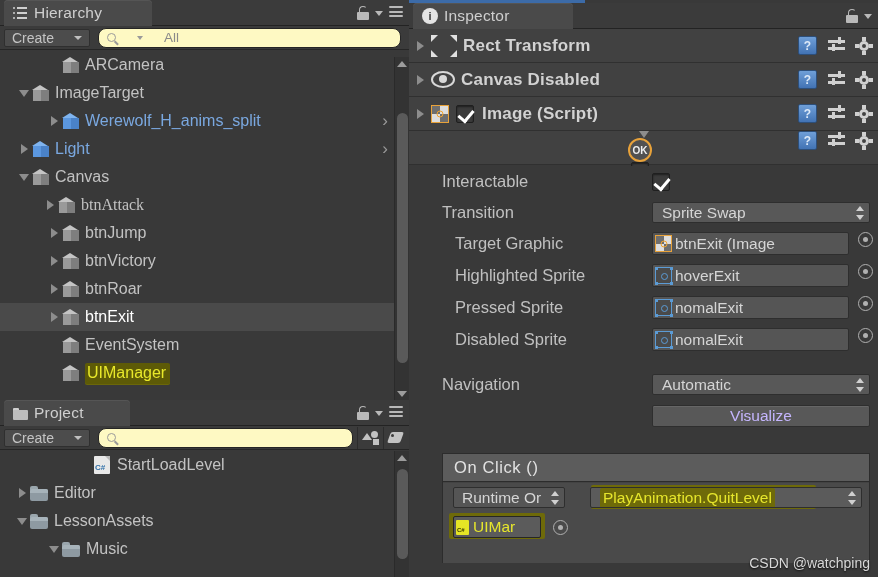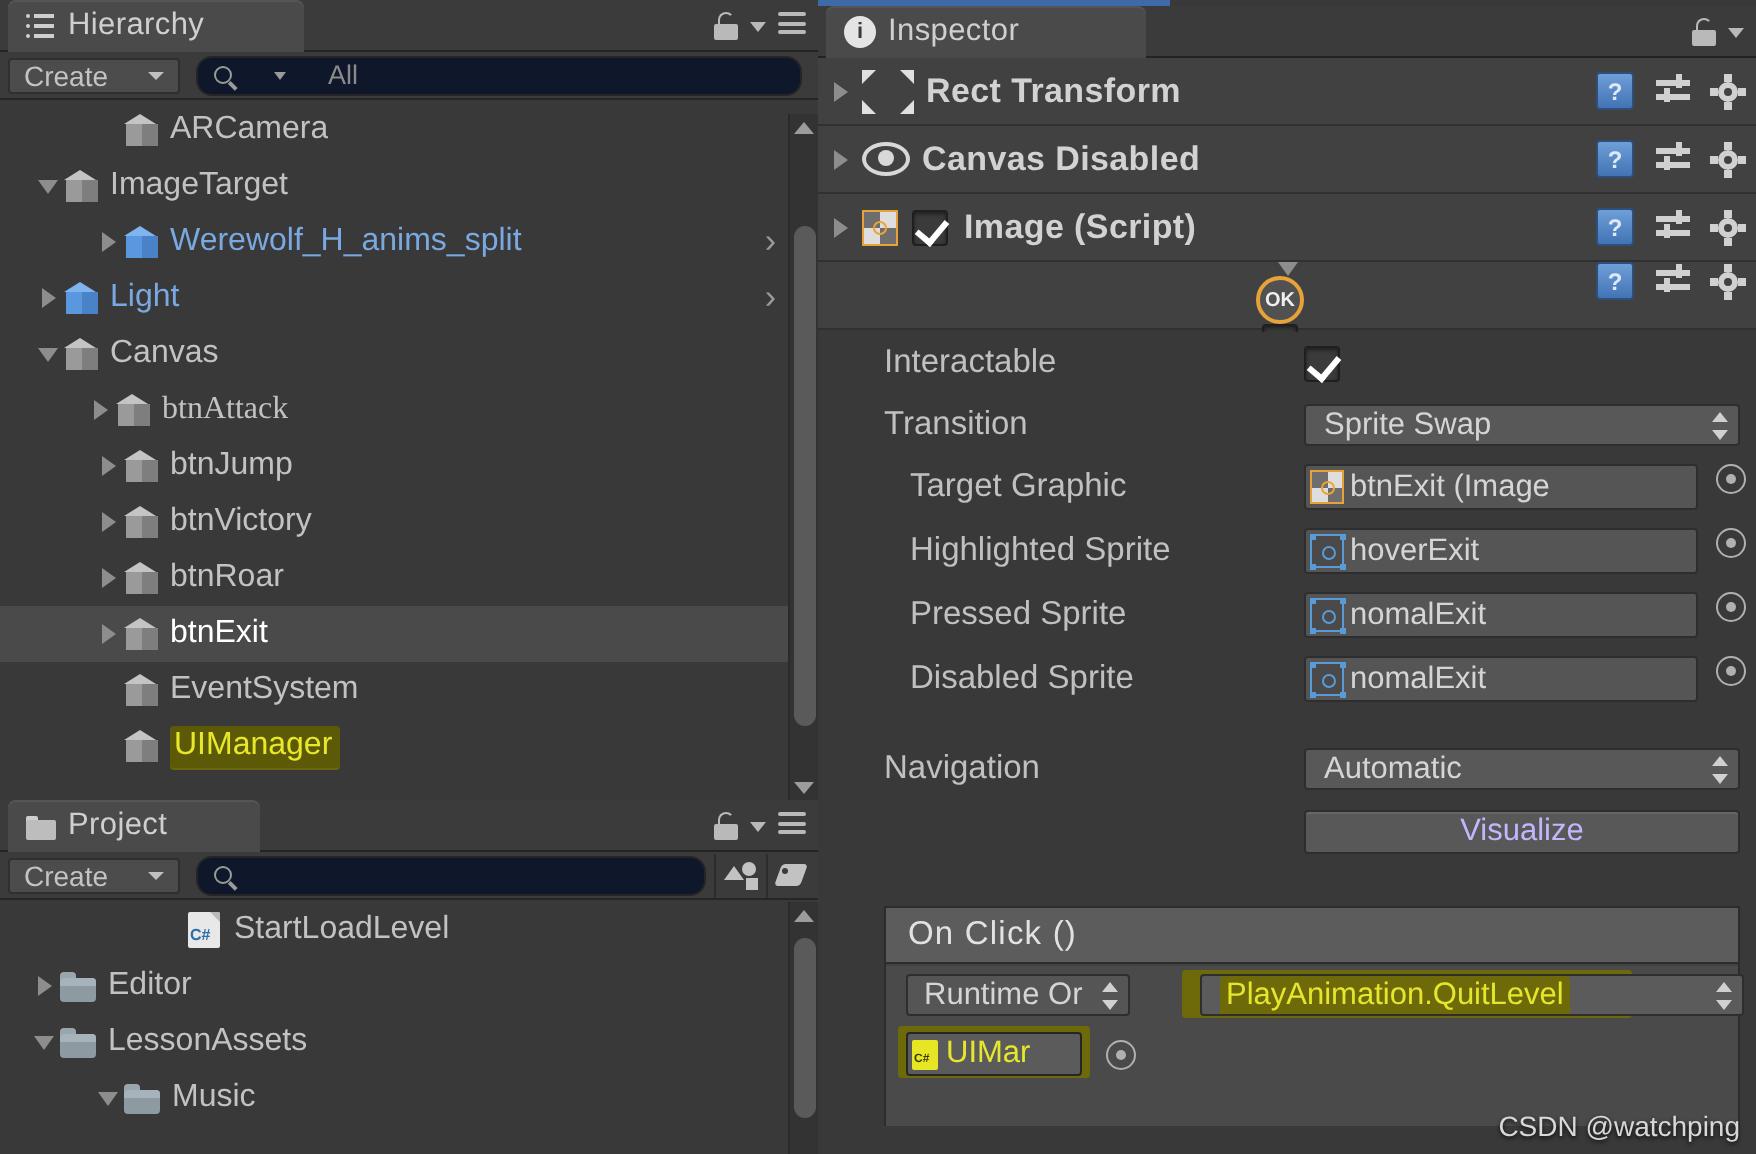--- a/index.html
+++ b/index.html
@@ -59,21 +59,21 @@
     display:flex; align-items:center; padding:0 4px;
   }
   .create-btn{
     height:18px; display:flex; align-items:center; gap:20px;
     padding:0 7px; color:#c4c4c4; font-size:14px;
     background:#4c4c4c; border:1px solid #2f2f2f; border-radius:2px;
   }
   .mini-caret{ width:0;height:0;border-left:4px solid transparent;border-right:4px solid transparent;border-top:4px solid #c0c0c0; }
   .searchbox{
     flex:1; height:20px; margin-left:8px; margin-right:4px;
-    background:#0f172a; border:1px solid #252525; border-radius:8px;
+    background:#fef9c3; border:1px solid #252525; border-radius:8px;
     display:flex; align-items:center; padding:0 8px; gap:21px;
     color:#8a8a8a; font-size:13.5px;
   }
   .mag{ width:9px;height:9px;border:1.6px solid #9a9a9a;border-radius:50%; position:relative; flex:none;}
   .mag:after{content:"";position:absolute;right:-4px;bottom:-3px;width:5px;height:1.6px;background:#9a9a9a;transform:rotate(45deg);}
   .mag-caret{width:0;height:0;border-left:3px solid transparent;border-right:3px solid transparent;border-top:4px solid #9a9a9a;}
   .iconbtn{ width:26px;height:22px; display:flex;align-items:center;justify-content:center;
             border-left:1px solid #2c2c2c; }
 
   
@@ -747,21 +747,21 @@
         </div>
         <div class="oc-entry" style="top:29px;height:80px;">
 
           <div class="hl-band" style="left:148px;top:2px;width:225px;height:24px;"></div>
 
           <div class="field" style="left:10px;top:4px;width:112px;padding-left:8px;">
             <span>Runtime Or</span>
             <span class="updown"></span>
           </div>
 
-          <div class="field" style="left:157px;top:4px;width:272px;padding-left:9px;background:#5b5b5b;">
+          <div class="field" style="left:147px;top:4px;width:272px;padding-left:9px;background:#5b5b5b;">
             <span class="yellow-text" style="background:#6e6a09;padding:1px 3px;border-radius:2px;">PlayAnimation.QuitLevel</span>
             <span class="updown"></span>
           </div>
 
           <div class="hl-band" style="left:6px;top:30px;width:96px;height:26px;"></div>
 
           <div class="field" style="left:10px;top:33px;width:88px;height:22px;background:#5b5b5b;border-color:#262626;">
             <span style="width:13px;height:15px;background:#e6e625;border-radius:1px;margin-right:4px;flex:none;position:relative;display:inline-block;">
               <span style="position:absolute;left:1px;bottom:2px;font-size:6px;color:#3a3a00;font-weight:bold;">C#</span>
             </span>

